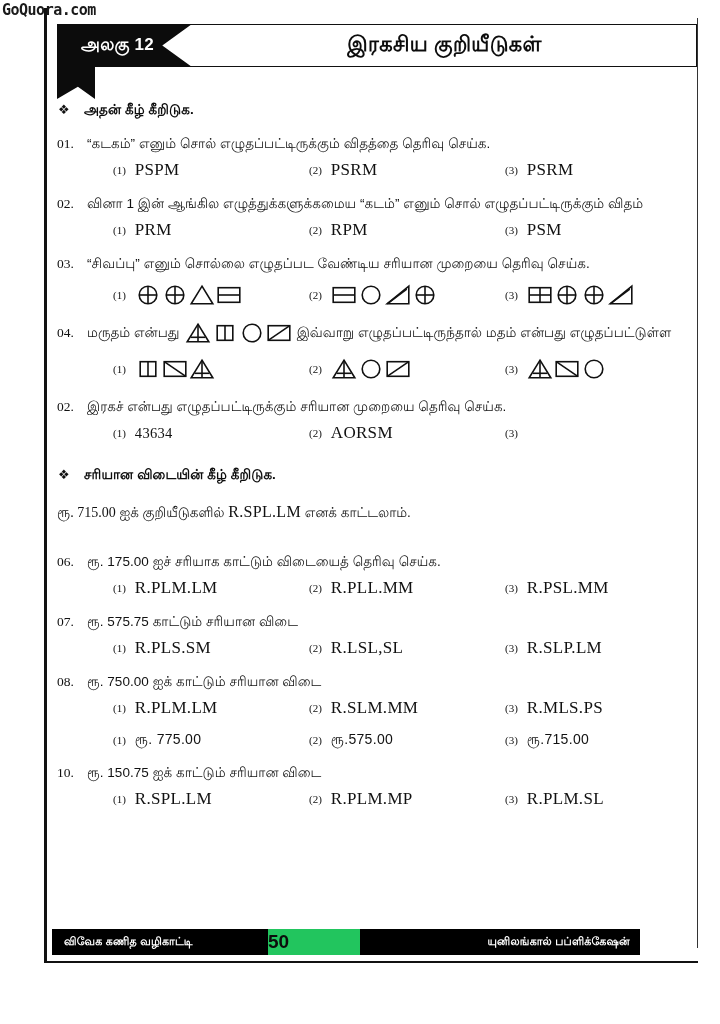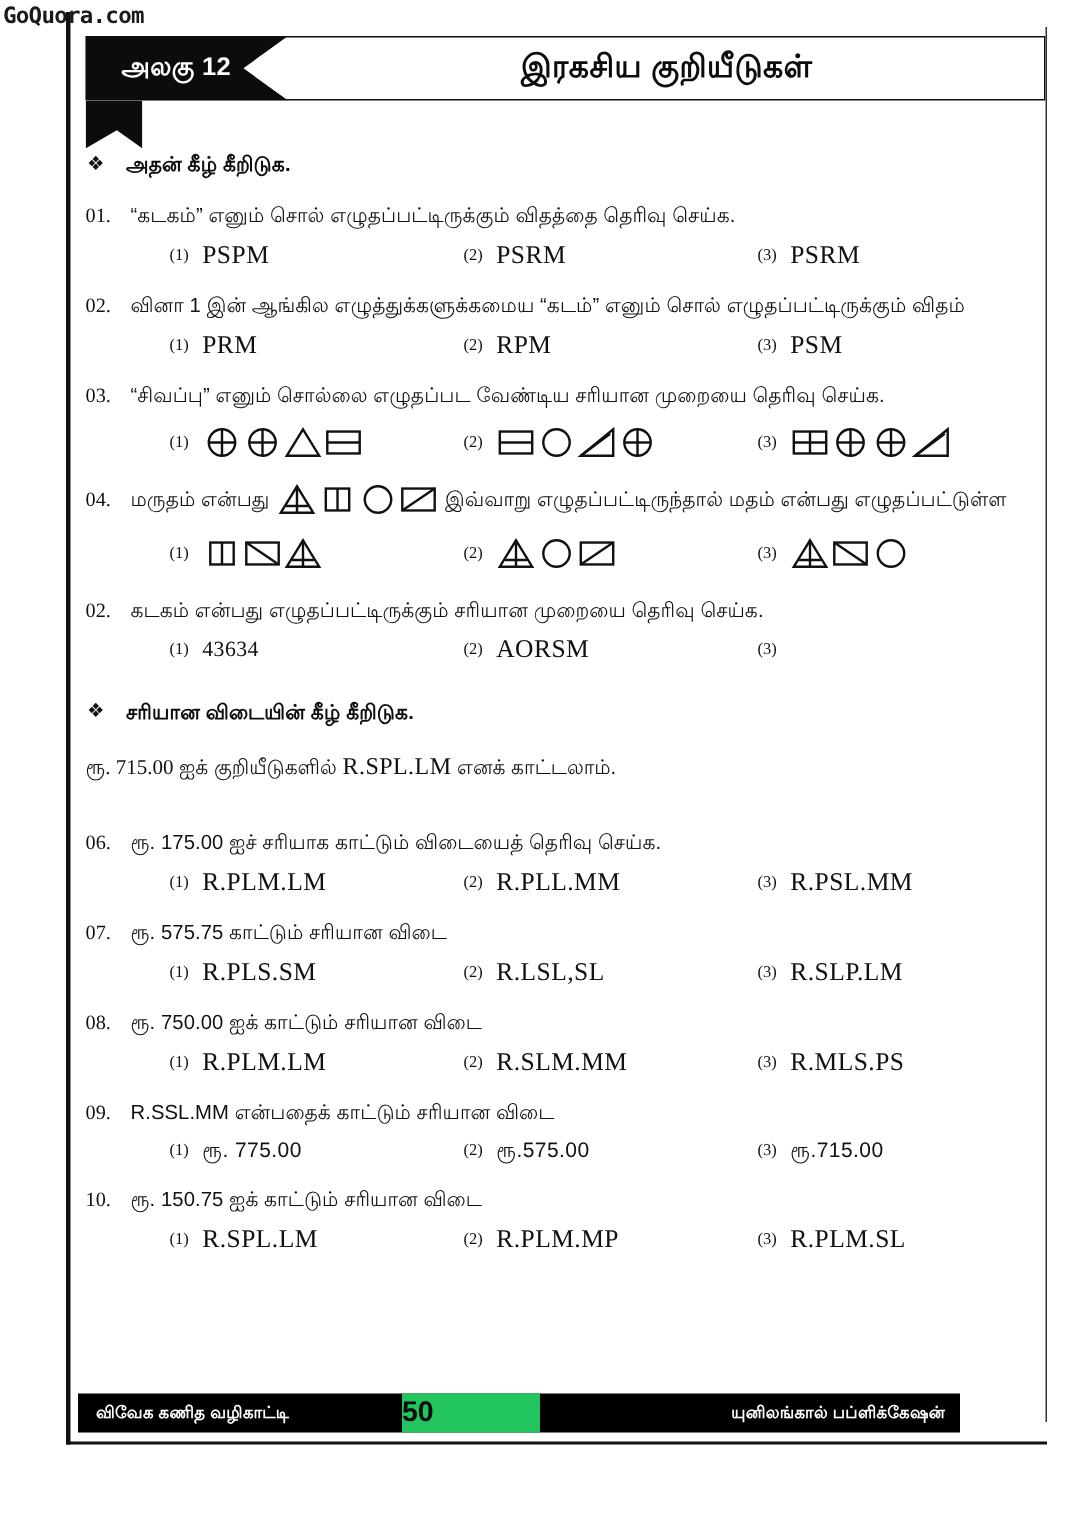--- a/index.html
+++ b/index.html
@@ -522,21 +522,21 @@
               <circle cx="13" cy="11" r="8.8"></circle>
             </svg>
           </span>
       </div>
     </div>
   </div>
 
   <div class="question" style="margin-top:16px;">
     <div class="q-line">
       <div class="q-num">02.</div>
-      <div class="q-text">கடகம் என்பது எழுதப்பட்டிருக்கும் சரியான முறையை தெரிவு செய்க.</div>
+      <div class="q-text">இரகச் என்பது எழுதப்பட்டிருக்கும் சரியான முறையை தெரிவு செய்க.</div>
     </div>
     <div class="options">
       <div class="opt c1">
         <span class="opt-num">(1)</span>
         <span class="opt-val small">43634</span>
       </div>
       <div class="opt c2">
         <span class="opt-num">(2)</span>
         <span class="opt-val">AORSM</span>
       </div>
@@ -617,24 +617,20 @@
         <span class="opt-val">R.SLM.MM</span>
       </div>
       <div class="opt c3">
         <span class="opt-num">(3)</span>
         <span class="opt-val">R.MLS.PS</span>
       </div>
     </div>
   </div>
 
   <div class="question">
-    <div class="q-line">
-      <div class="q-num">09.</div>
-      <div class="q-text">R.SSL.MM என்பதைக் காட்டும் சரியான விடை</div>
-    </div>
     <div class="options">
       <div class="opt c1">
         <span class="opt-num">(1)</span>
         <span class="opt-val tamilnum">ரூ. 775.00</span>
       </div>
       <div class="opt c2">
         <span class="opt-num">(2)</span>
         <span class="opt-val tamilnum">ரூ.575.00</span>
       </div>
       <div class="opt c3">

